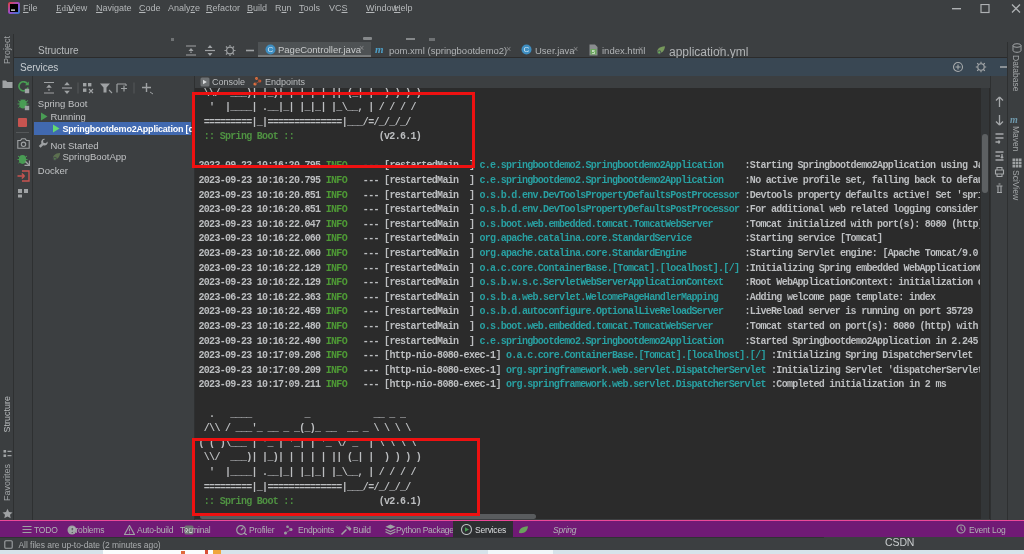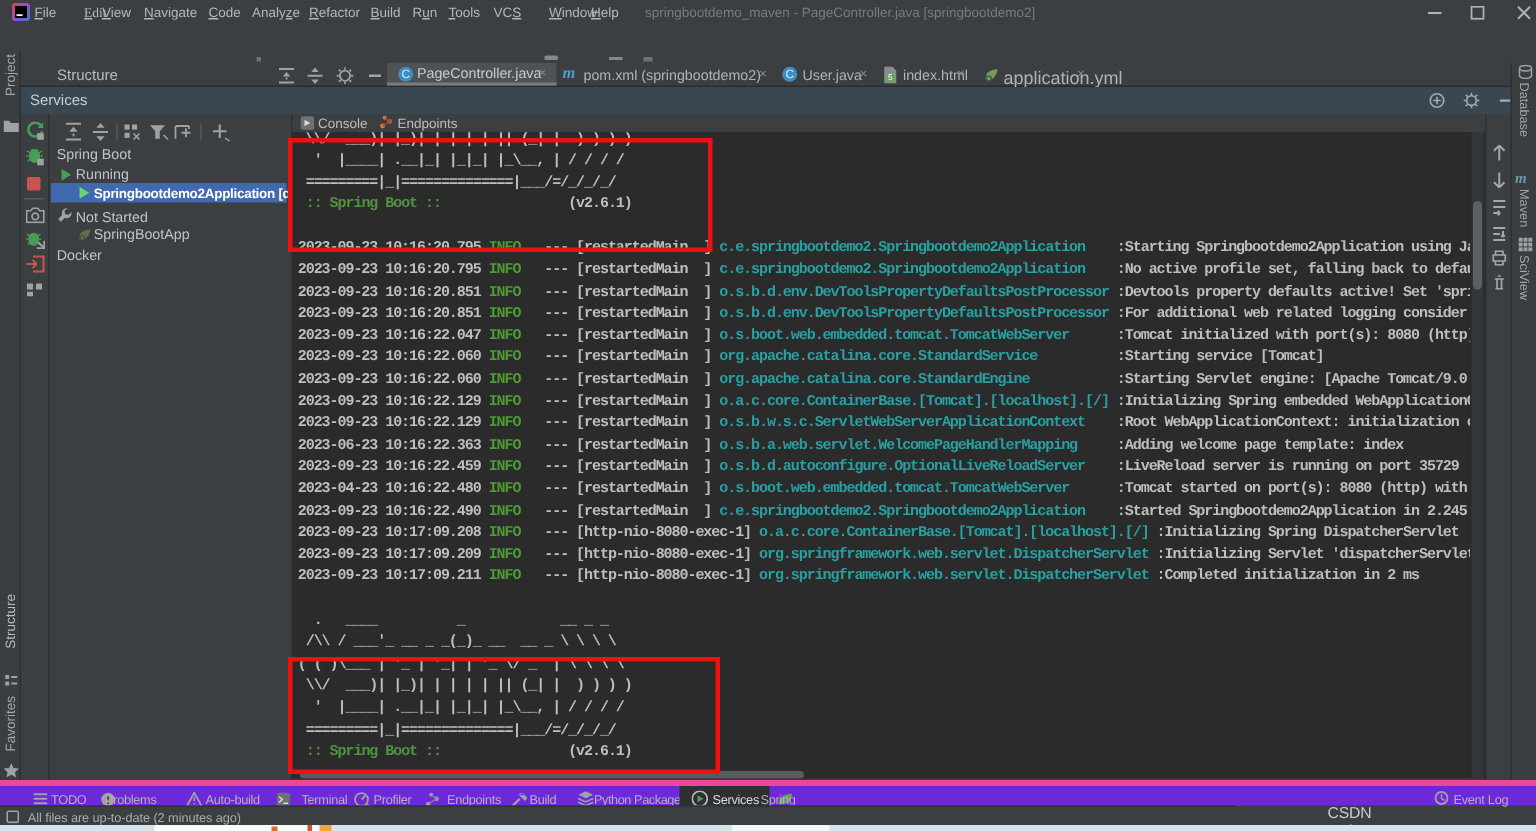--- a/index.html
+++ b/index.html
@@ -37,21 +37,20 @@
     <span class="abs" style="left:139px;"><u>C</u>ode</span>
     <span class="abs" style="left:168px;">Analy<u>z</u>e</span>
     <span class="abs" style="left:206px;"><u>R</u>efactor</span>
     <span class="abs" style="left:247px;"><u>B</u>uild</span>
     <span class="abs" style="left:275px;">R<u>u</u>n</span>
     <span class="abs" style="left:299px;"><u>T</u>ools</span>
     <span class="abs" style="left:329px;">VC<u>S</u></span>
     <span class="abs" style="left:366px;"><u>W</u>indow</span>
     <span class="abs" style="left:394px;"><u>H</u>elp</span>
   </div>
-  <div class="abs" style="left:430px;top:3px;font-size:9px;color:#787b7d;white-space:nowrap;">springbootdemo_maven - PageController.java [springbootdemo2]</div>
 
   <svg class="abs" style="left:950px;top:4px;" width="80" height="10">
     <rect x="2" y="4" width="9" height="1.4" fill="#aeb1b3"></rect>
     <rect x="31" y="0.5" width="8" height="8" fill="none" stroke="#aeb1b3" stroke-width="1.2"></rect>
     <path d="M62 0.5 L70 8.5 M70 0.5 L62 8.5" stroke="#aeb1b3" stroke-width="1.3"></path>
   </svg>
 </div>
 
 <div class="abs" id="toolbar" style="left:0;top:16px;width:1024px;height:26px;background:#3c3f41;border-bottom:3px solid #84cc16;margin-top:41px;">
   <div id="crumbs" style="position:absolute;top:7px;font-size:9px;color:#9da0a3;white-space:nowrap;letter-spacing:-0.15px;">
@@ -373,21 +372,21 @@
 <span class="w">2023-09-23 10:16:20.795</span> <span class="i">INFO</span>   --- [restartedMain  ] <span class="t">c.e.springbootdemo2.Springbootdemo2Application</span>    :No active profile set, falling back to default profiles: default
 <span class="w">2023-09-23 10:16:20.851</span> <span class="i">INFO</span>   --- [restartedMain  ] <span class="t">o.s.b.d.env.DevToolsPropertyDefaultsPostProcessor</span> :Devtools property defaults active! Set 'spring.devtools.add-properties' to 'false' to disable
 <span class="w">2023-09-23 10:16:20.851</span> <span class="i">INFO</span>   --- [restartedMain  ] <span class="t">o.s.b.d.env.DevToolsPropertyDefaultsPostProcessor</span> :For additional web related logging consider setting the 'logging.level.web' property to 'DEBUG'
 <span class="w">2023-09-23 10:16:22.047</span> <span class="i">INFO</span>   --- [restartedMain  ] <span class="t">o.s.boot.web.embedded.tomcat.TomcatWebServer</span>      :Tomcat initialized with port(s): 8080 (http)
 <span class="w">2023-09-23 10:16:22.060</span> <span class="i">INFO</span>   --- [restartedMain  ] <span class="t">org.apache.catalina.core.StandardService</span>          :Starting service [Tomcat]
 <span class="w">2023-09-23 10:16:22.060</span> <span class="i">INFO</span>   --- [restartedMain  ] <span class="t">org.apache.catalina.core.StandardEngine</span>           :Starting Servlet engine: [Apache Tomcat/9.0.55]
 <span class="w">2023-09-23 10:16:22.129</span> <span class="i">INFO</span>   --- [restartedMain  ] <span class="t">o.a.c.core.ContainerBase.[Tomcat].[localhost].[/]</span> :Initializing Spring embedded WebApplicationContext
 <span class="w">2023-09-23 10:16:22.129</span> <span class="i">INFO</span>   --- [restartedMain  ] <span class="t">o.s.b.w.s.c.ServletWebServerApplicationContext</span>    :Root WebApplicationContext: initialization completed in 1388 ms
 <span class="w">2023-06-23 10:16:22.363</span> <span class="i">INFO</span>   --- [restartedMain  ] <span class="t">o.s.b.a.web.servlet.WelcomePageHandlerMapping</span>     :Adding welcome page template: index
 <span class="w">2023-09-23 10:16:22.459</span> <span class="i">INFO</span>   --- [restartedMain  ] <span class="t">o.s.b.d.autoconfigure.OptionalLiveReloadServer</span>    :LiveReload server is running on port 35729
-<span class="w">2023-04-23 10:16:22.480</span> <span class="i">INFO</span>   --- [restartedMain  ] <span class="t">o.s.boot.web.embedded.tomcat.TomcatWebServer</span>      :Tomcat started on port(s): 8080 (http) with context path ''
+<span class="w">2023-09-23 10:16:22.480</span> <span class="i">INFO</span>   --- [restartedMain  ] <span class="t">o.s.boot.web.embedded.tomcat.TomcatWebServer</span>      :Tomcat started on port(s): 8080 (http) with context path ''
 <span class="w">2023-09-23 10:16:22.490</span> <span class="i">INFO</span>   --- [restartedMain  ] <span class="t">c.e.springbootdemo2.Springbootdemo2Application</span>    :Started Springbootdemo2Application in 2.245 seconds (JVM running for 3.652)
 <span class="w">2023-09-23 10:17:09.208</span> <span class="i">INFO</span>   --- [http-nio-8080-exec-1] <span class="t">o.a.c.core.ContainerBase.[Tomcat].[localhost].[/]</span> :Initializing Spring DispatcherServlet 'dispatcherServlet'
 <span class="w">2023-09-23 10:17:09.209</span> <span class="i">INFO</span>   --- [http-nio-8080-exec-1] <span class="t">org.springframework.web.servlet.DispatcherServlet</span> :Initializing Servlet 'dispatcherServlet'
 <span class="w">2023-09-23 10:17:09.211</span> <span class="i">INFO</span>   --- [http-nio-8080-exec-1] <span class="t">org.springframework.web.servlet.DispatcherServlet</span> :Completed initialization in 2 ms
 
   .   ____          _            __ _ _
  /\\ / ___'_ __ _ _(_)_ __  __ _ \ \ \ \
 ( ( )\___ | '_ | '_| | '_ \/ _` | \ \ \ \
  \\/  ___)| |_)| | | | | || (_| |  ) ) ) )
   '  |____| .__|_| |_|_| |_\__, | / / / /
@@ -397,41 +396,41 @@
 
   <div class="abs" style="left:5px;top:425.5px;width:336px;height:5px;background:#595c5e;border-radius:3px;"></div>
 
   <div class="abs" style="left:786px;top:0px;width:8px;height:431px;background:#333638;"></div>
   <div class="abs" style="left:787px;top:46px;width:6px;height:59px;background:#5d6062;border-radius:3px;"></div>
 </div>
 
 <div class="abs" style="left:192px;top:92px;width:283px;height:76px;border:3px solid #ee1111;z-index:60;"></div>
 <div class="abs" style="left:192px;top:438px;width:288px;height:78px;border:3px solid #ee1111;z-index:60;"></div>
 
-<div class="abs" id="botbar" style="left:0;top:520px;width:1024px;height:17px;background:#6d28d9;border-top:4px solid #ec4899;">
+<div class="abs" id="botbar" style="left:0;top:520px;width:1024px;height:17px;background:#701a75;border-top:1px solid #ec4899;">
   <svg class="abs" style="left:22px;top:4px;" width="10" height="10" viewBox="0 0 10 10">
     <path d="M0.5 1.5 L9.5 1.5 M0.5 4.5 L9.5 4.5 M0.5 7.5 L9.5 7.5" stroke="#9fa2a4" stroke-width="1.2"></path>
   </svg>
   <div class="abs bbt" style="left:34px;">TODO</div>
   <svg class="abs" style="left:67px;top:4px;" width="10" height="10" viewBox="0 0 10 10">
     <circle cx="5" cy="5" r="4.5" fill="#9fa2a4"></circle>
     <path d="M5 2.5 L5 5.8 M5 7 L5 8" stroke="#3c3f41" stroke-width="1.3"></path>
   </svg>
   <div class="abs bbt" style="left:70px;">Problems</div>
   <svg class="abs" style="left:124px;top:4px;" width="11" height="10" viewBox="0 0 11 10">
     <path d="M5.5 0.5 L10.5 9.5 L0.5 9.5 Z" fill="none" stroke="#9fa2a4" stroke-width="1.2"></path>
     <path d="M5.5 3.5 L5.5 6.2 M5.5 7.4 L5.5 8.4" stroke="#9fa2a4" stroke-width="1.1"></path>
   </svg>
   <div class="abs bbt" style="left:137px;">Auto-build</div>
   <svg class="abs" style="left:184px;top:4px;" width="10" height="10" viewBox="0 0 10 10">
     <rect x="0.5" y="0.5" width="9" height="9" rx="1.5" fill="#6e7173"></rect>
     <path d="M2 3 L4.2 5 L2 7" stroke="#d8dadb" stroke-width="1" fill="none"></path>
     <path d="M5 7.5 L8 7.5" stroke="#d8dadb" stroke-width="1"></path>
   </svg>
-  <div class="abs bbt" style="left:201px;">Terminal</div>
+  <div class="abs bbt" style="left:180px;">Terminal</div>
   <svg class="abs" style="left:236px;top:4px;" width="11" height="10" viewBox="0 0 11 10">
     <circle cx="5" cy="5" r="4.3" fill="none" stroke="#9fa2a4" stroke-width="1.2"></circle>
     <path d="M5 5 L7.5 2.5" stroke="#9fa2a4" stroke-width="1.2"></path>
     <path d="M8 8 L11 10" stroke="#9fa2a4" stroke-width="1.4"></path>
   </svg>
   <div class="abs bbt" style="left:249px;">Profiler</div>
   <svg class="abs" style="left:283px;top:4px;" width="11" height="10" viewBox="0 0 11 10">
     <circle cx="2.5" cy="8" r="1.5" fill="#9fa2a4"></circle>
     <circle cx="8" cy="4.5" r="1.5" fill="#9fa2a4"></circle>
     <circle cx="4.5" cy="1.8" r="1.3" fill="#9fa2a4"></circle>
@@ -450,21 +449,21 @@
   <div class="abs bbt" style="left:396px;letter-spacing:-0.3px;">Python Packages</div>
   <div class="abs" style="left:453px;top:0px;width:60px;height:17px;background:#2d2f31;"></div>
   <svg class="abs" style="left:461px;top:3px;" width="11" height="11" viewBox="0 0 11 11">
     <circle cx="5.5" cy="5.5" r="5" fill="none" stroke="#b6b9bb" stroke-width="1.1"></circle>
     <path d="M4 3.2 L8 5.5 L4 7.8 Z" fill="#499c54"></path>
   </svg>
   <div class="abs bbt" style="left:475px;color:#dcdedf;">Services</div>
   <svg class="abs" style="left:518px;top:4px;" width="11" height="10" viewBox="0 0 11 10">
     <path d="M1 8 C1 4, 3.5 1.6, 10 1.2 C9.4 6.6, 6 8.8 1 8 Z" fill="#6aa25c"></path>
   </svg>
-  <div class="abs bbt" style="left:507px;">Spring</div>
+  <div class="abs bbt" style="left:553px;font-style:italic;">Spring</div>
   <svg class="abs" style="left:956px;top:3px;" width="10" height="11" viewBox="0 0 10 11">
     <circle cx="5" cy="5" r="4" fill="none" stroke="#9fa2a4" stroke-width="1.2"></circle>
     <path d="M5 2.5 L5 5.5 L7 6.5" stroke="#9fa2a4" stroke-width="1" fill="none"></path>
   </svg>
   <div class="abs bbt" style="left:969px;">Event Log</div>
 </div>
 
 <div class="abs" id="statusbar" style="left:0;top:537px;width:824px;height:12.5px;background:#3c3f41;border-top:1px solid #303233;">
   <svg class="abs" style="left:4px;top:2px;" width="9" height="9" viewBox="0 0 9 9">
       <rect x="0.8" y="0.8" width="7.4" height="7.4" rx="1" fill="none" stroke="#9fa2a4" stroke-width="1.1"></rect>

